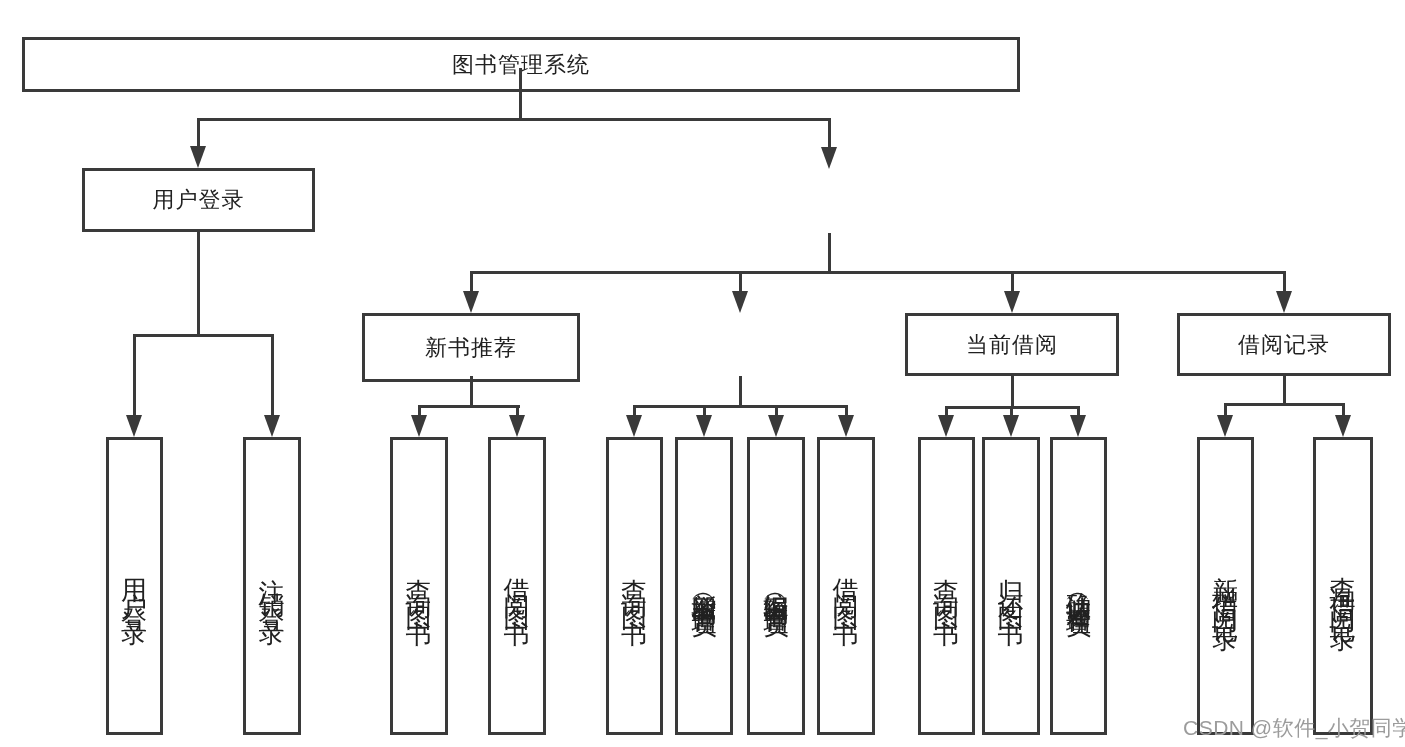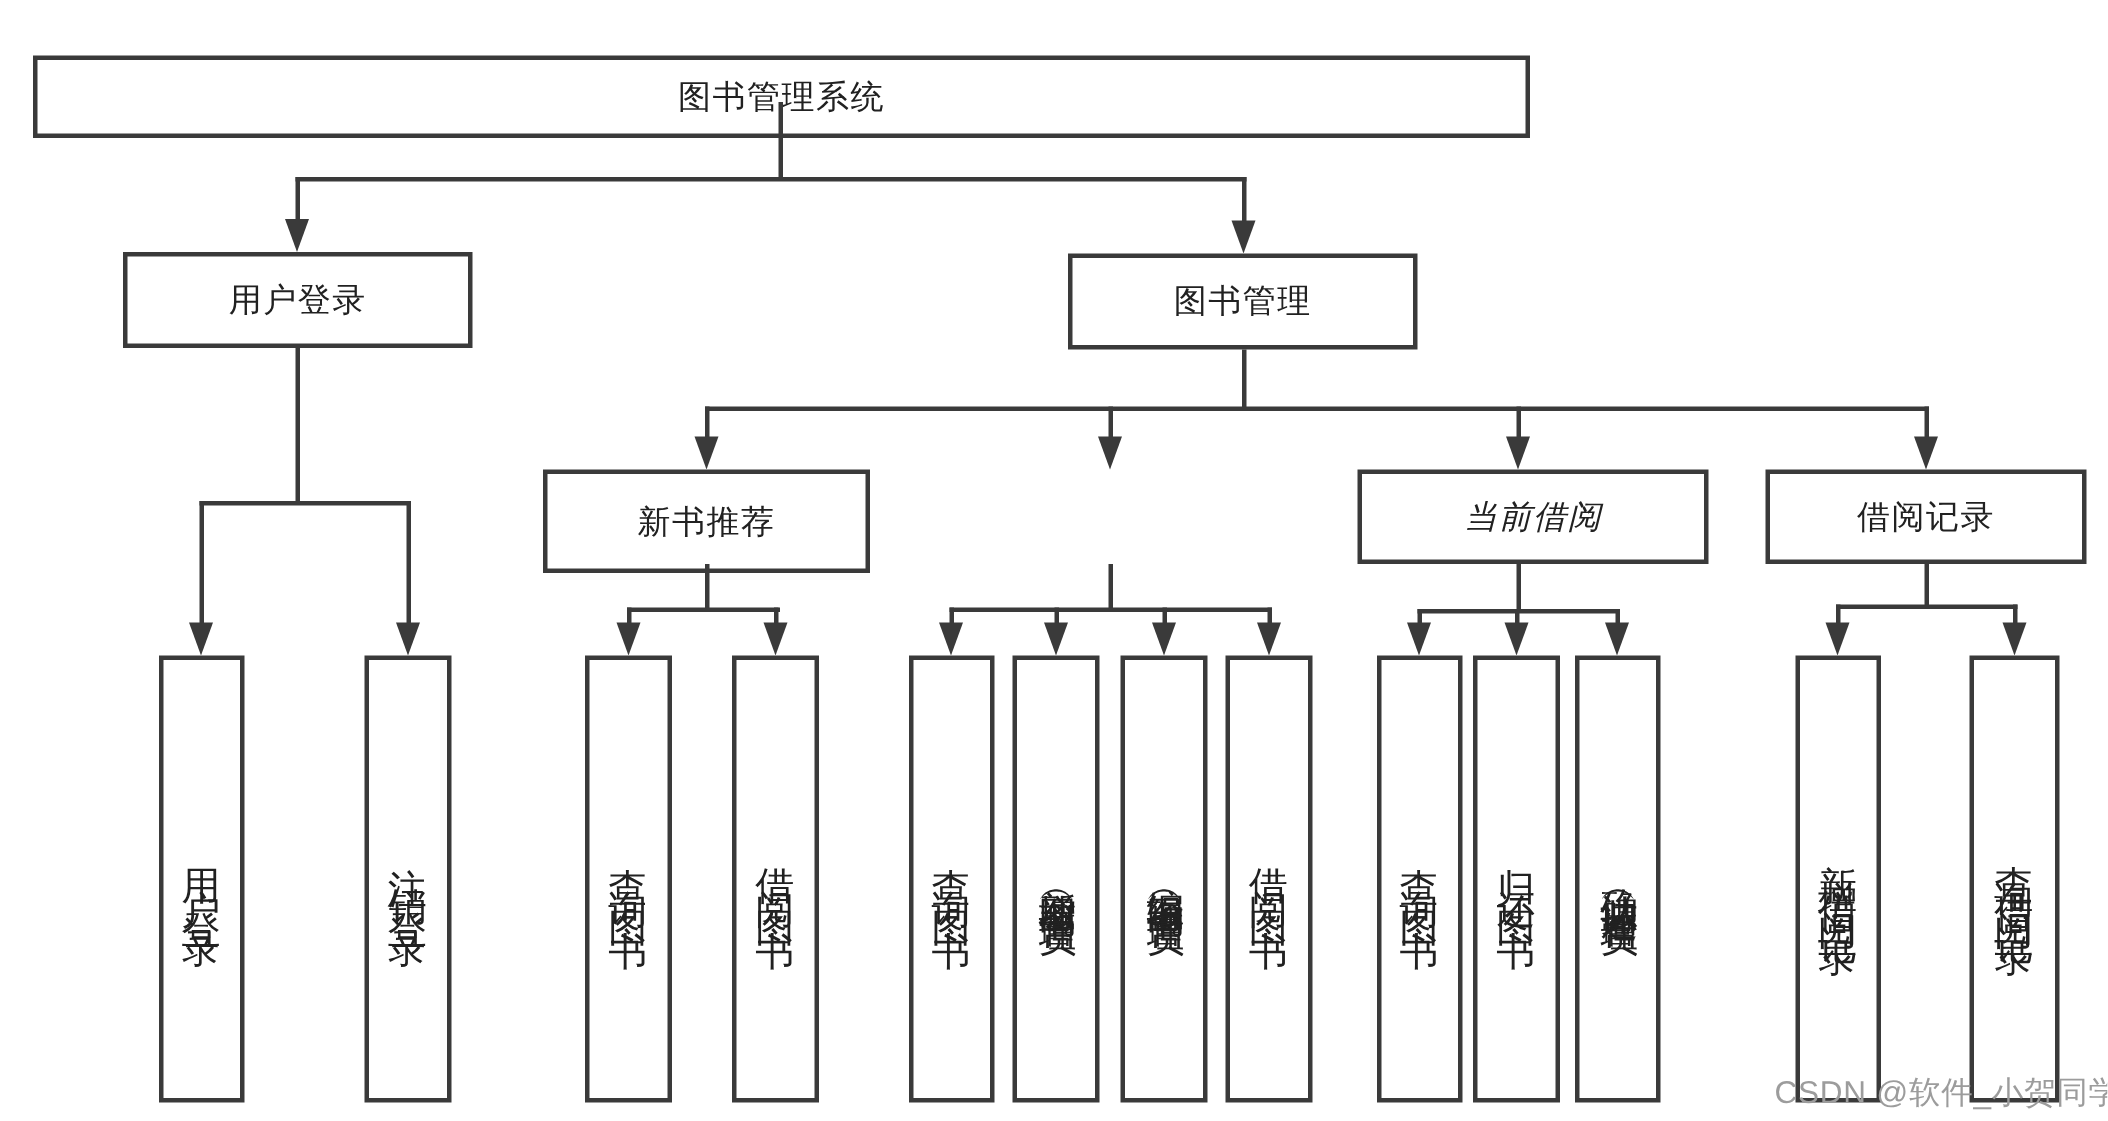--- a/index.html
+++ b/index.html
@@ -54,21 +54,20 @@
   <div>
     <div class="vl" style="left:519px;top:68px;height:52px;"></div>
     <div class="hl" style="left:197px;top:118px;width:634px;"></div>
     <div class="vl" style="left:197px;top:118px;height:30px;"></div>
     <div class="arr" style="left:190px;top:146px;"></div>
     <div class="vl" style="left:828px;top:118px;height:31px;"></div>
     <div class="arr" style="left:821px;top:147px;"></div>
   </div>
 
   <div class="box" style="left:82px;top:168px;width:233px;height:64px;">用户登录</div>
-  <div class="box" style="left:712px;top:169px;width:233px;height:64px;">图书管理</div>
 
   <div>
     <div class="vl" style="left:197px;top:232px;height:104px;"></div>
     <div class="hl" style="left:133px;top:334px;width:141px;"></div>
     <div class="vl" style="left:133px;top:334px;height:83px;"></div>
     <div class="arr" style="left:126px;top:415px;"></div>
     <div class="vl" style="left:271px;top:334px;height:83px;"></div>
     <div class="arr" style="left:264px;top:415px;"></div>
   </div>
 
@@ -79,21 +78,21 @@
     <div class="arr" style="left:463px;top:291px;"></div>
     <div class="vl" style="left:739px;top:271px;height:22px;"></div>
     <div class="arr" style="left:732px;top:291px;"></div>
     <div class="vl" style="left:1011px;top:271px;height:22px;"></div>
     <div class="arr" style="left:1004px;top:291px;"></div>
     <div class="vl" style="left:1283px;top:271px;height:22px;"></div>
     <div class="arr" style="left:1276px;top:291px;"></div>
   </div>
 
   <div class="box" style="left:362px;top:313px;width:218px;height:69px;">新书推荐</div>
-  <div class="box" style="left:905px;top:313px;width:234px;height:63px;font-style:italic;">当前借阅</div>
+  <div class="box" style="left:905px;top:313px;width:214px;height:63px;">当前借阅</div>
   <div class="box" style="left:1177px;top:313px;width:214px;height:63px;">借阅记录</div>
 
   <div>
     <div class="vl" style="left:470px;top:376px;height:31px;"></div>
     <div class="hl" style="left:418px;top:405px;width:102px;"></div>
     <div class="vl" style="left:418px;top:405px;height:12px;"></div>
     <div class="arr" style="left:411px;top:415px;"></div>
     <div class="vl" style="left:516px;top:405px;height:12px;"></div>
     <div class="arr" style="left:509px;top:415px;"></div>
   </div>

